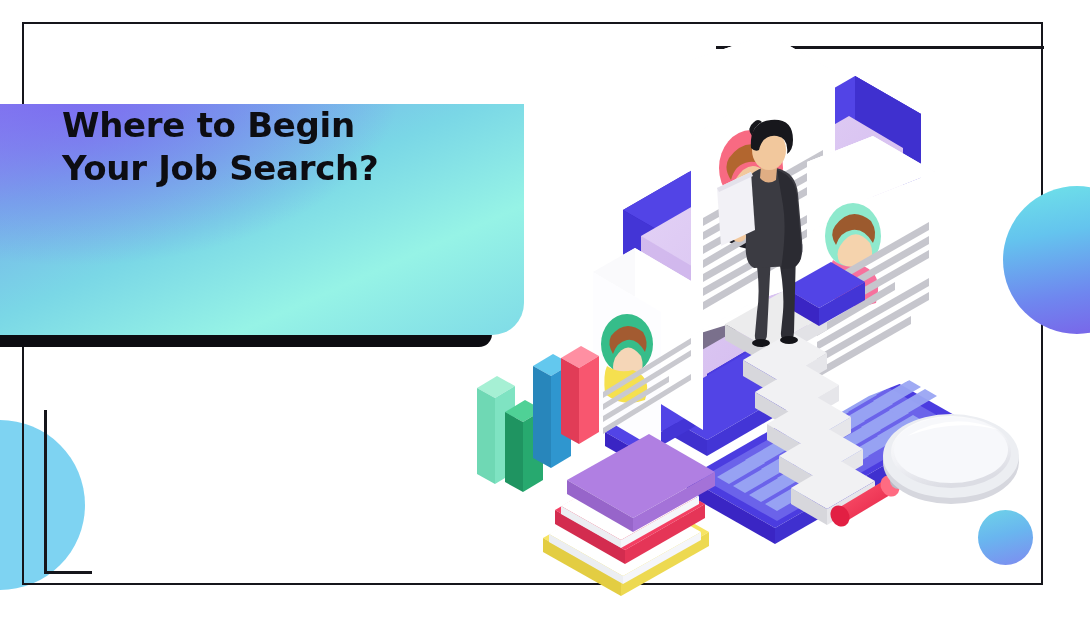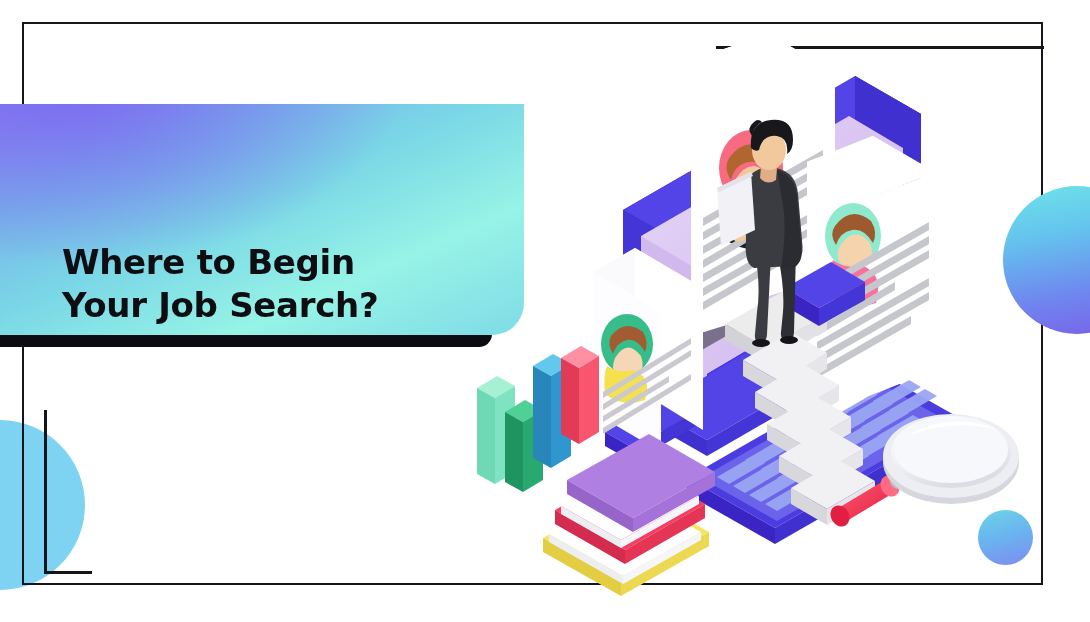--- a/index.html
+++ b/index.html
@@ -77,21 +77,21 @@
   }
   .banner{
     position:absolute;
     left:0px; top:104px;
     width:524px; height:231px;
     border-bottom-right-radius:32px;
     background:
       radial-gradient(120% 150% at 14% -8%, #7b6cf0 0%, rgba(123,108,240,0) 52%),
       linear-gradient(156deg,#8f8bf0 0%,#77b6ea 22%,#7ad7e6 46%,#96f3e6 72%,#7fdbe7 100%);
     display:flex;
-    align-items:flex-end;
+    align-items:flex-start;
   }
   .banner-title{
     margin:0;
     padding-left:62px;
     padding-bottom:8px;
     color:#0d0d12;
     font-size:34px;
     font-weight:bold;
     line-height:1.26;
     letter-spacing:-0.3px;

